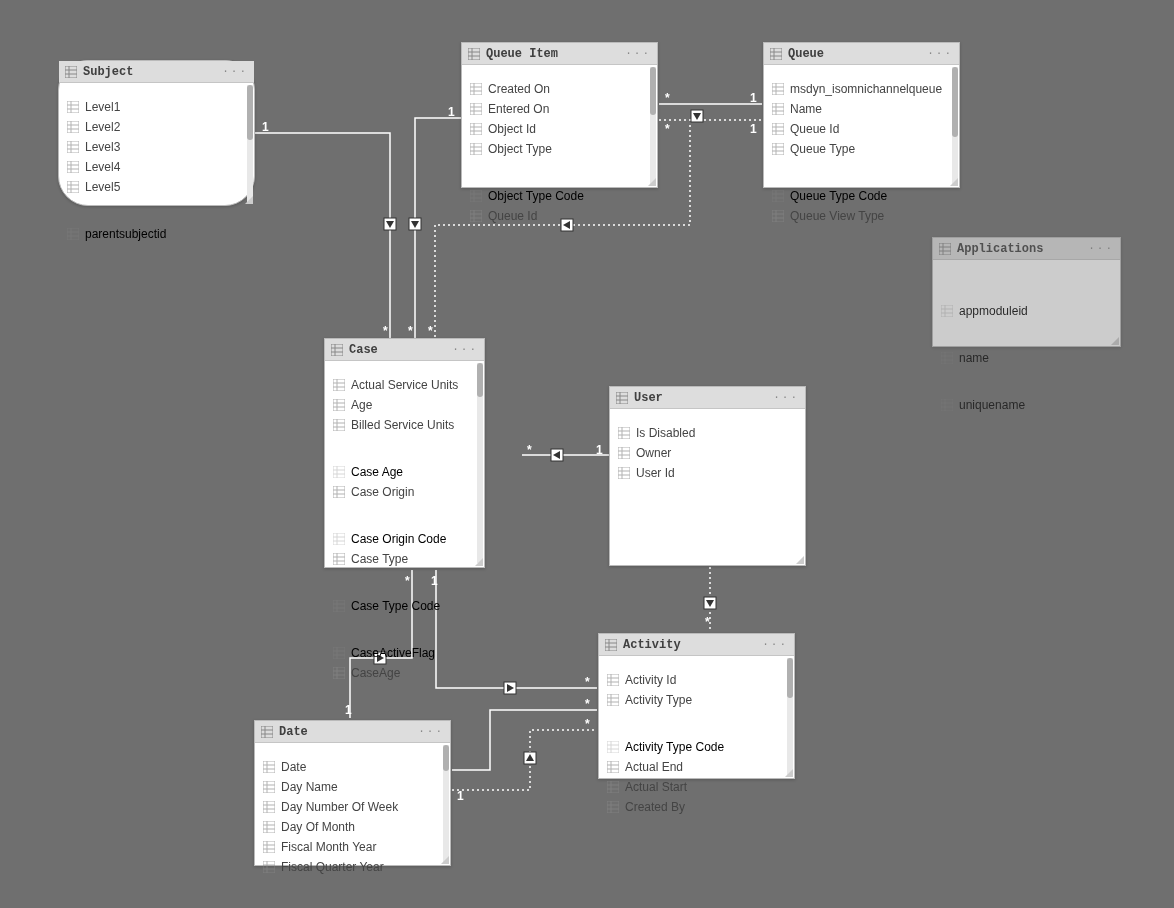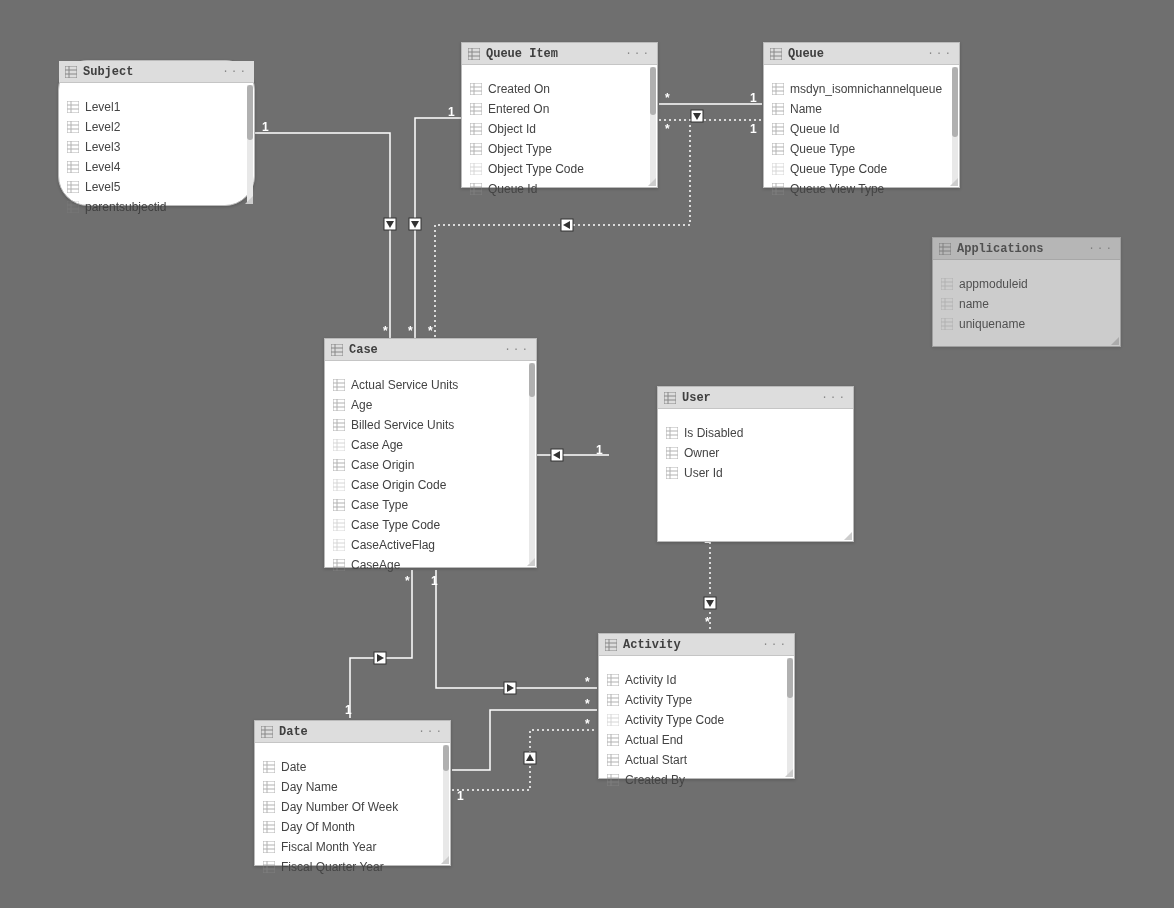--- a/index.html
+++ b/index.html
@@ -63,21 +63,22 @@
     padding: 14px 0;
   }
   .field {
     display: flex;
     align-items: center;
     padding: 1px 8px;
     height: 20px;
     color: #444;
   }
   .field.dim {
-    color: #404040;
+    color: #000000;
+    margin-top: 27px;
   }
   .field .fld-icon {
     margin-right: 6px;
     opacity: 0.65;
     flex-shrink: 0;
   }
   .field.dim .fld-icon {
     opacity: 0.35;
   }
   .resize-handle {
@@ -401,21 +402,21 @@
       <div class="field dim">
           <svg class="icon-tbl fld-icon">
             <use href="#tbl-icon-g"></use>
           </svg>
           <span>uniquename</span>
         </div>
     </div>
     <div class="resize-handle"></div>
   </div>
 
-  <div class="entity" style="left:324px; top:338px; width:213px; height:230px;">
+  <div class="entity" style="left:324px; top:338px; width:161px; height:230px;">
     <div class="entity-header">
       <svg class="icon-tbl tbl-icon">
           <use href="#tbl-icon-g"></use>
         </svg>
       <span class="title">Case</span>
       <span class="more">···</span>
     </div>
     <div class="entity-body">
       <div class="field">
           <svg class="icon-tbl fld-icon">
@@ -477,21 +478,21 @@
           </svg>
           <span>CaseAge</span>
         </div>
     </div>
     <div class="scrollbar" style="height:200px;">
         <div class="thumb" style="top:0; height:34px;"></div>
       </div>
     <div class="resize-handle"></div>
   </div>
 
-  <div class="entity" style="left:609px; top:386px; width:197px; height:156px;margin-left:48px;">
+  <div class="entity" style="left:609px; top:386px; width:197px; height:180px;">
     <div class="entity-header">
       <svg class="icon-tbl tbl-icon">
           <use href="#tbl-icon-g"></use>
         </svg>
       <span class="title">User</span>
       <span class="more">···</span>
     </div>
     <div class="entity-body">
       <div class="field">
           <svg class="icon-tbl fld-icon">

